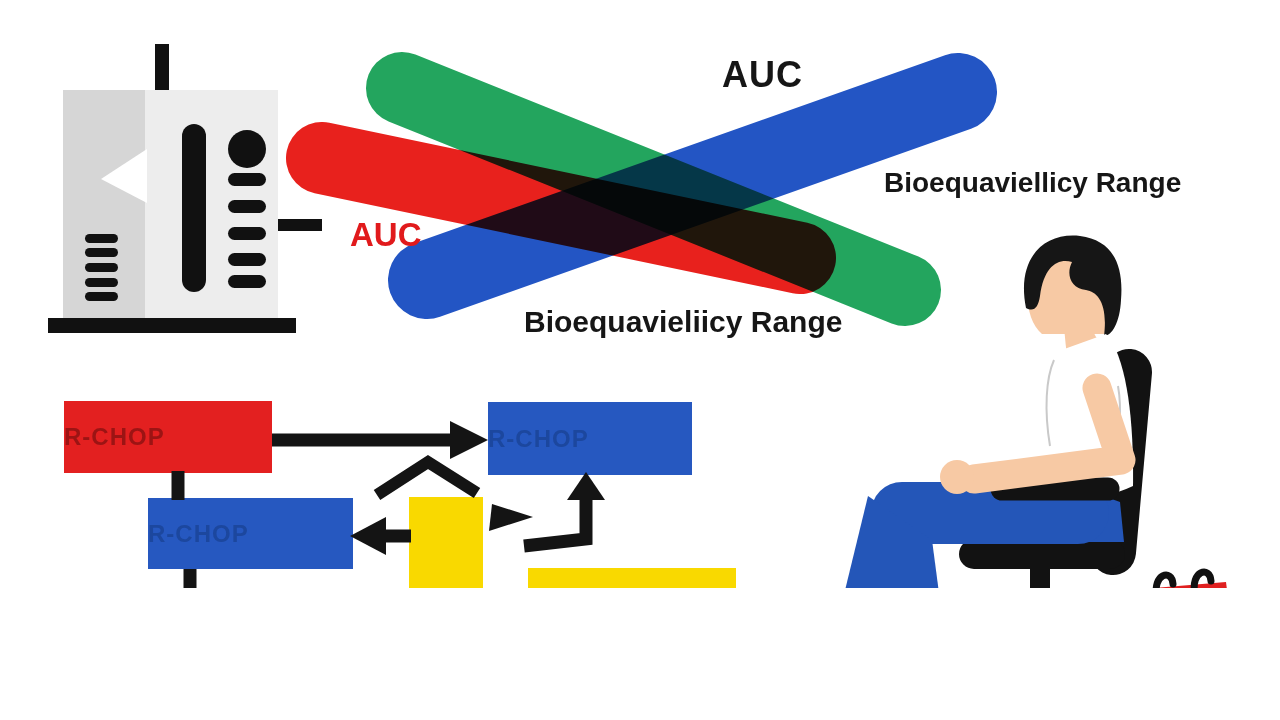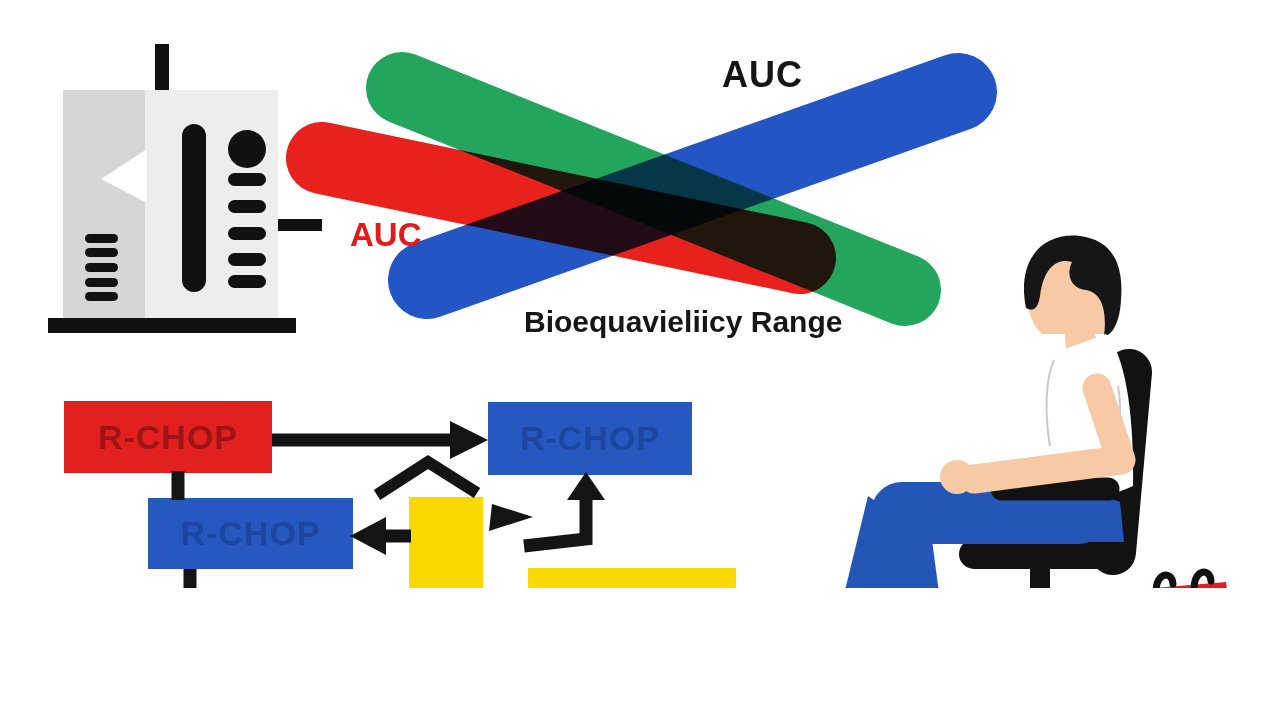--- a/index.html
+++ b/index.html
@@ -26,22 +26,22 @@
   .m-notch{left:53px;top:105px;width:0;height:0;
     border-top:30px solid transparent;border-bottom:24px solid transparent;border-right:46px solid #ffffff;}
   .m-slot{left:134px;top:80px;width:24px;height:168px;background:#111;border-radius:12px;}
   .m-circle{left:180px;top:86px;width:38px;height:38px;background:#111;border-radius:50%;}
   .m-dash-r{left:180px;width:38px;height:13px;background:#111;border-radius:7px;}
   .m-dash-l{left:37px;width:33px;height:9px;background:#111;border-radius:5px;}
   .m-spout{left:230px;top:175px;width:44px;height:12px;background:#111;}
   .m-base{left:0;top:274px;width:248px;height:15px;background:#111;}
 
   
-  .fbox{position:absolute;display:flex;align-items:center;justify-content:center;
-        font-weight:700;font-size:34px;letter-spacing:1px;}
+  .fbox{position:absolute;display:flex;align-items:center;
+        font-weight:700;font-size:24px;letter-spacing:1px;}
   .fbox-red{left:64px;top:401px;width:208px;height:72px;background:#e32020;color:#9c1414;}
   .fbox-blue-a{left:488px;top:402px;width:204px;height:73px;background:#2658c0;color:#1c479e;}
   .fbox-blue-b{left:148px;top:498px;width:205px;height:71px;background:#2658c0;color:#1c479e;}
   .fbox-yellow-v{left:409px;top:497px;width:74px;height:141px;background:#f9d900;}
   .fbox-yellow-h{left:528px;top:568px;width:208px;height:70px;background:#f9d900;}
 </style>
 </head>
 <body>
 
 <div id="canvas">
@@ -52,20 +52,21 @@
     </g>
     <g style="mix-blend-mode:multiply">
       <line x1="322" y1="158" x2="800" y2="258" stroke="#e8211d" stroke-width="72" stroke-linecap="round"></line>
     </g>
     <g style="mix-blend-mode:multiply">
       <line x1="427" y1="280" x2="958" y2="92" stroke="#2355c4" stroke-width="78" stroke-linecap="round"></line>
     </g>
   </svg>
 
   <div class="lbl lbl-auc-top">AUC</div>
+  <div class="lbl lbl-range-right">Bioequaviellicy Range</div>
   <div class="lbl lbl-auc-left">AUC</div>
   <div class="lbl lbl-range-bottom">Bioequavieliicy Range</div>
 
   <div id="machine" class="abs">
     <div class="m-part m-antenna"></div>
     <div class="m-part m-body-left"></div>
     <div class="m-part m-body-right"></div>
     <div class="m-part m-notch"></div>
     <div class="m-part m-slot"></div>
     <div class="m-part m-circle"></div>

